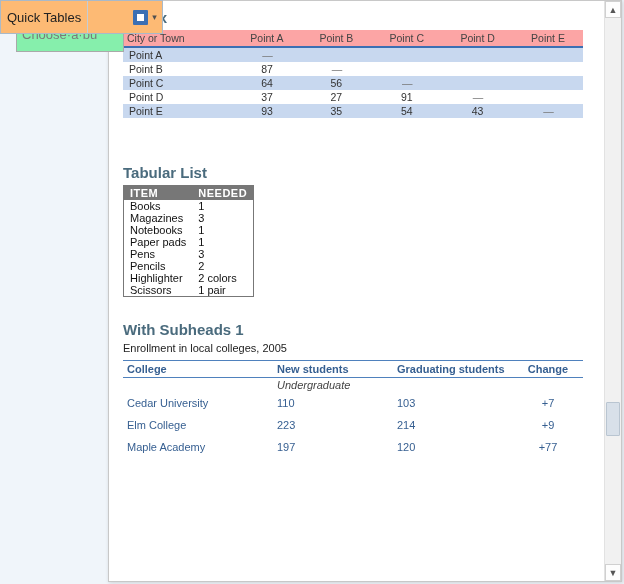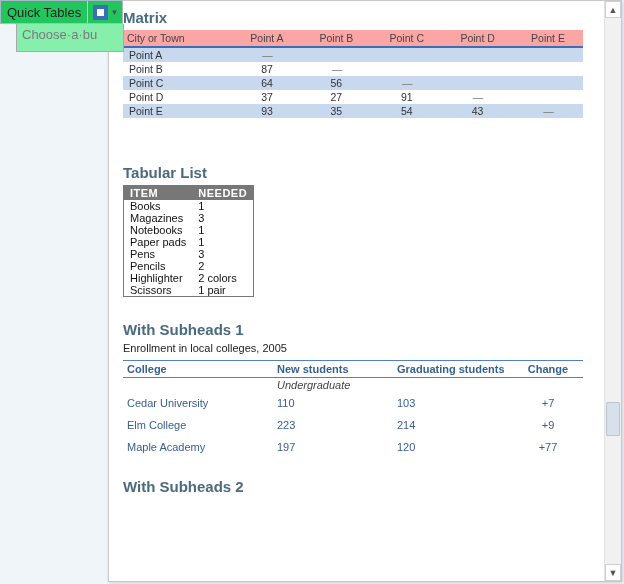--- a/index.html
+++ b/index.html
@@ -10,23 +10,24 @@
     font-size: 12px;
     background: #f0f5fa;
     overflow: hidden;
   }
   .toolbar-panel {
     position: absolute;
     left: 0; top: 0;
     display: flex;
     align-items: stretch;
     border: 1px solid #a9b9c8;
-    background: #22c55e;
-    height: 24px;
+    background: #fdba74;
+    height: 34px;
     z-index: 5;
+    gap: 40px;
   }
   .toolbar-btn {
     display: flex;
     align-items: center;
     padding: 0 6px;
     font-size: 13px;
     color: #222;
     border-right: 1px solid #c4cdd6;
     cursor: pointer;
   }
@@ -336,21 +337,20 @@
           <td>Maple Academy</td>
           <td class="col2">197</td>
           <td class="col3">120</td>
           <td class="col4">+77</td>
         </tr>
       </tbody>
     </table>
 
     <div style="height:14px"></div>
 
-    <div class="section-title">With Subheads 2</div>
 
   </div>
 
   <div class="scrollbar-col">
     <div class="scroll-arrow">▲</div>
     <div class="scroll-track">
       <div class="scroll-thumb"></div>
     </div>
     <div class="scroll-arrow">▼</div>
   </div>

